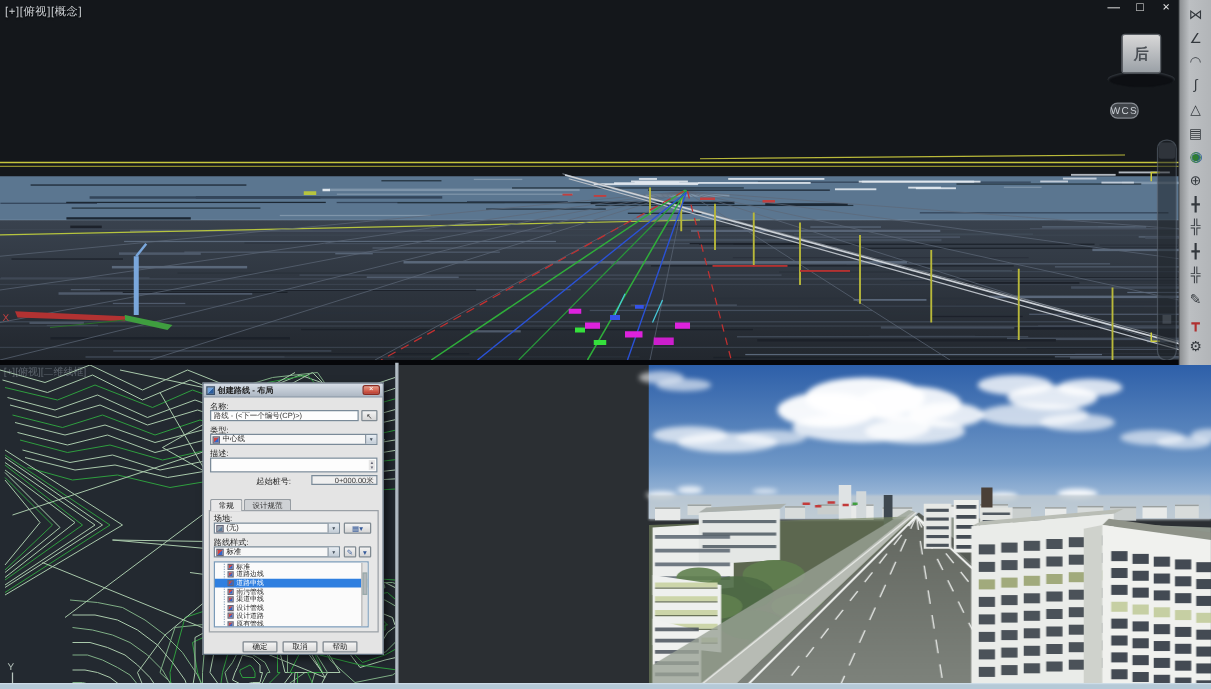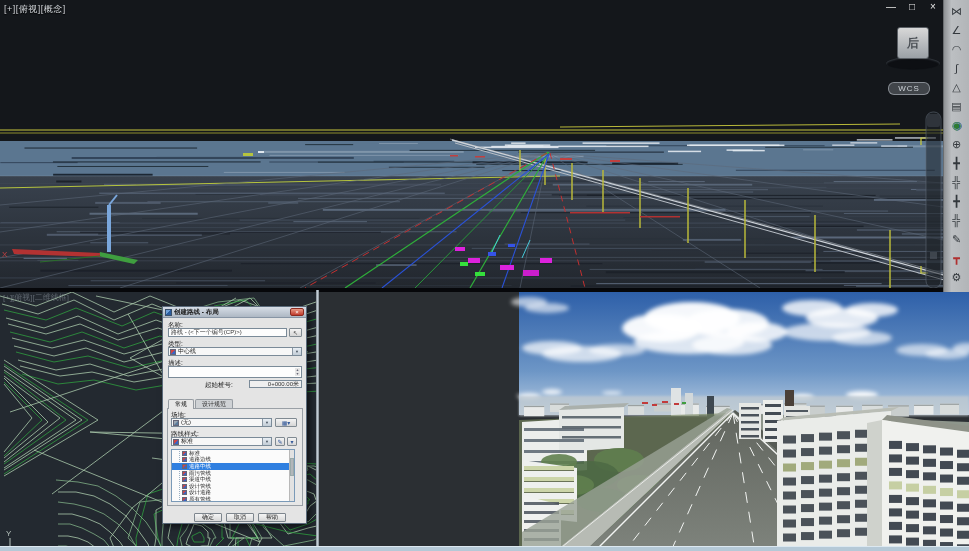--- a/index.html
+++ b/index.html
@@ -11,21 +11,21 @@
   #top-viewport { position:absolute; left:0; top:0; width:969px; height:288px; background:#14171b; }
   #top-viewport svg { position:absolute; left:0; top:0; }
   .vp-label { position:absolute; left:4px; top:3px; color:#d2d6da; font-size:9px; letter-spacing:0.5px; text-shadow:0 1px 1px #000; z-index:5; }
   #win-controls { position:absolute; right:30px; top:1px; z-index:6; display:flex; gap:9px; }
   #win-controls span { color:#e8e8e8; font-size:10px; width:12px; text-align:center; cursor:default; }
   #viewcube { position:absolute; left:897px; top:27px; width:32px; height:32px; z-index:6;
     background:linear-gradient(#d8d8d8,#9aa0a6); border:1px solid #5a5f65; border-radius:3px;
     display:flex; align-items:center; justify-content:center; color:#4a4f55; font-size:12px; font-weight:bold; }
   #viewcube-ring { position:absolute; left:886px; top:57px; width:54px; height:13px; border-radius:50%;
     background:rgba(12,14,18,0.85); box-shadow:inset 0 1px 2px rgba(120,130,140,0.4); z-index:5; }
-  #wcs-pill { position:absolute; left:888px; top:82px; width:42px; height:13px; border-radius:6px; z-index:6;
+  #wcs-pill { position:absolute; left:888px; top:82px; width:23px; height:13px; border-radius:6px; z-index:6;
     background:rgba(150,156,163,0.35); border:1px solid rgba(195,201,208,0.55);
     color:#ced3d8; font-size:8px; display:flex; align-items:center; justify-content:center; letter-spacing:1px; }
 
   
   #right-toolbar { position:absolute; left:943px; top:0; width:26px; height:292px; z-index:7;
     background:linear-gradient(90deg,#8e9194,#bcbfc2 30%,#b2b5b8); border-left:1px solid #6a6d70;
     display:flex; flex-direction:column; align-items:center; padding-top:3px; gap:3px; }
   .tb-btn { width:20px; height:16px; display:flex; align-items:center; justify-content:center;
     font-size:11px; color:#33383d; border-radius:2px; }
 

